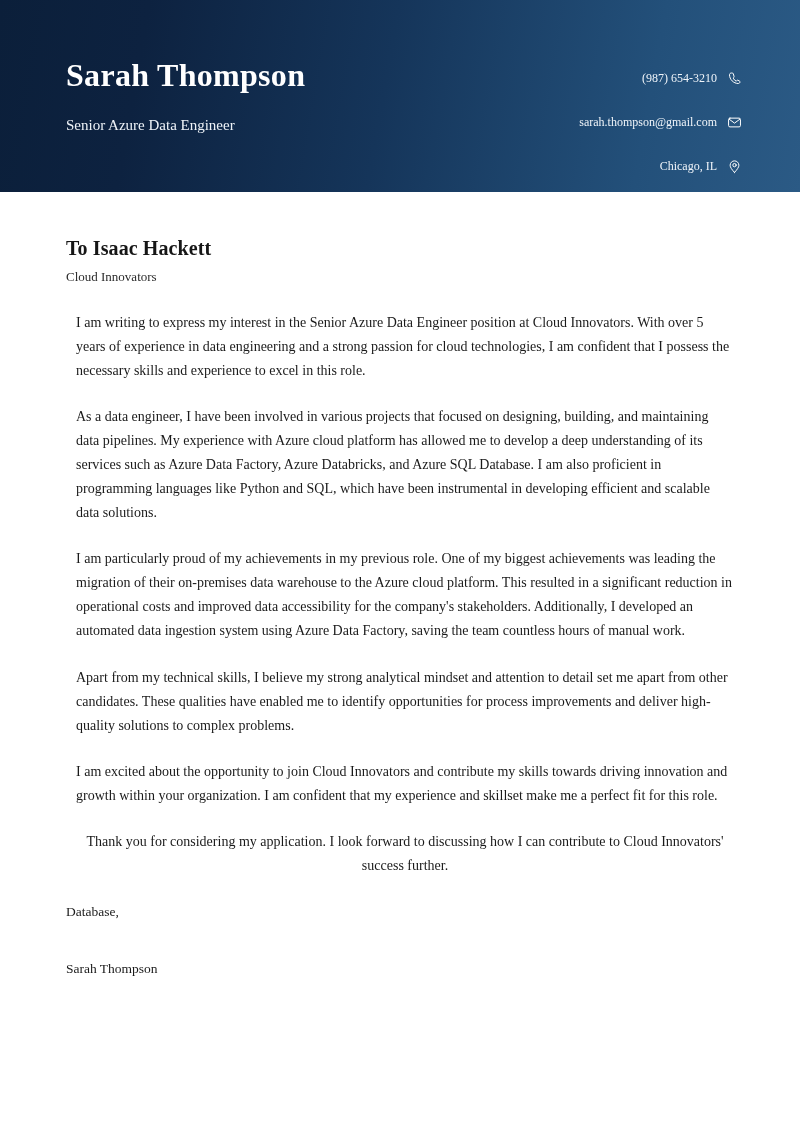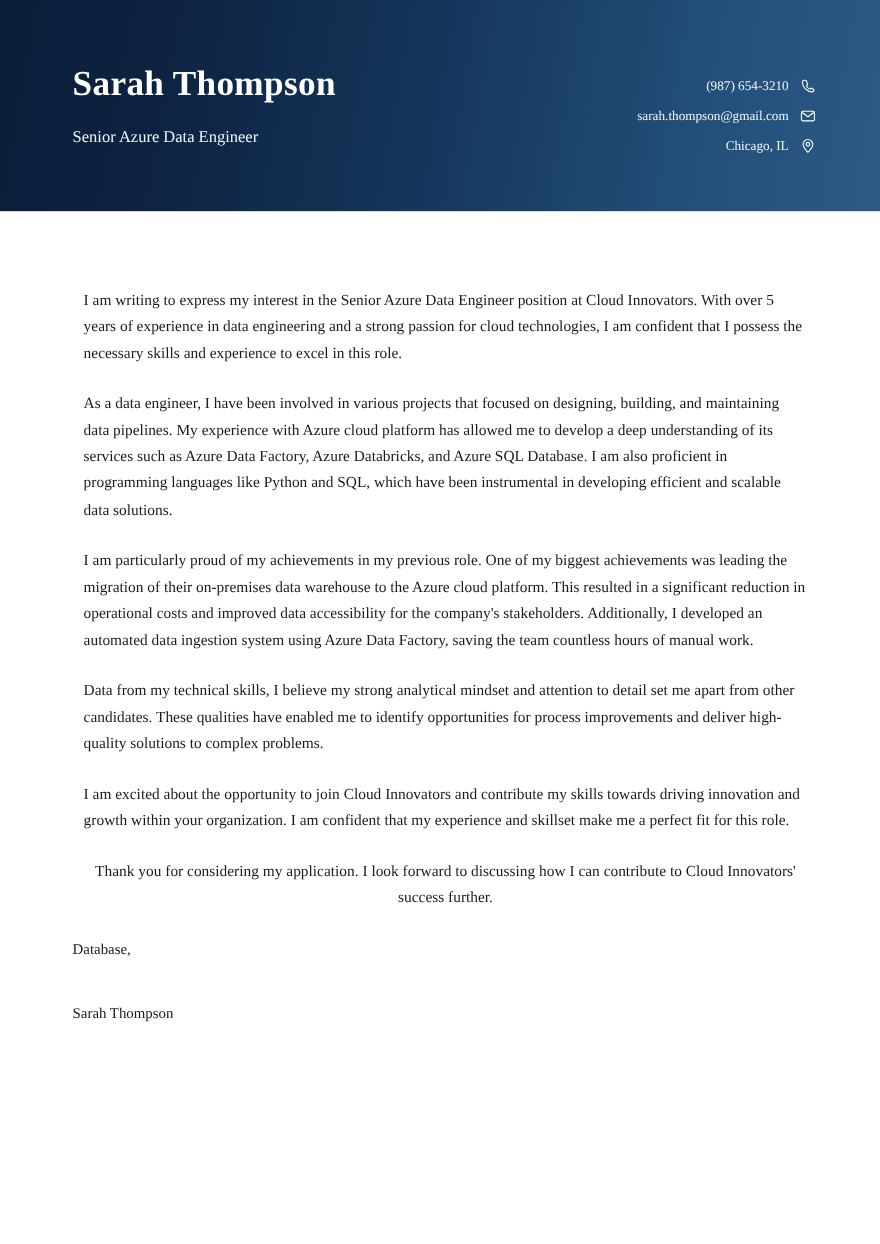--- a/index.html
+++ b/index.html
@@ -63,21 +63,21 @@
     color: #eef3f8;
     line-height: 1.1;
     margin: 24px 0 0 0;
     white-space: nowrap;
   }
 
   .contact-block {
     display: flex;
     flex-direction: column;
     align-items: flex-end;
-    gap: 11px;
+    gap: 28px;
     margin-top: 12px;
   }
   .contact-row {
     display: flex;
     align-items: center;
     justify-content: flex-end;
     gap: 9px;
   }
   .contact-text {
     font-size: 12px;
@@ -200,27 +200,31 @@
             <circle cx="12" cy="9.8" r="2.7"></circle>
           </svg>
         </span>
       </div>
 
     </div>
   </div>
 
   <div class="letter-body">
 
+    <div>
+      <div class="recipient-name">To Isaac Hackett</div>
+      <div class="recipient-company">Cloud Innovators</div>
+    </div>
 
 
     <div class="paragraphs">
       <p class="letter-paragraph">I am writing to express my interest in the Senior Azure Data Engineer position at Cloud Innovators. With over 5 years of experience in data engineering and a strong passion for cloud technologies, I am confident that I possess the necessary skills and experience to excel in this role.</p>
       <p class="letter-paragraph">As a data engineer, I have been involved in various projects that focused on designing, building, and maintaining data pipelines. My experience with Azure cloud platform has allowed me to develop a deep understanding of its services such as Azure Data Factory, Azure Databricks, and Azure SQL Database. I am also proficient in programming languages like Python and SQL, which have been instrumental in developing efficient and scalable data solutions.</p>
       <p class="letter-paragraph">I am particularly proud of my achievements in my previous role. One of my biggest achievements was leading the migration of their on-premises data warehouse to the Azure cloud platform. This resulted in a significant reduction in operational costs and improved data accessibility for the company's stakeholders. Additionally, I developed an automated data ingestion system using Azure Data Factory, saving the team countless hours of manual work.</p>
-      <p class="letter-paragraph">Data from my technical skills, I believe my strong analytical mindset and attention to detail set me apart from other candidates. These qualities have enabled me to identify opportunities for process improvements and deliver high-quality solutions to complex problems.</p>
+      <p class="letter-paragraph">Apart from my technical skills, I believe my strong analytical mindset and attention to detail set me apart from other candidates. These qualities have enabled me to identify opportunities for process improvements and deliver high-quality solutions to complex problems.</p>
       <p class="letter-paragraph">I am excited about the opportunity to join Cloud Innovators and contribute my skills towards driving innovation and growth within your organization. I am confident that my experience and skillset make me a perfect fit for this role.</p>
       <p class="letter-paragraph">Thank you for considering my application. I look forward to discussing how I can contribute to Cloud Innovators' success further.</p>
     </div>
 
     <div class="closing">
       <p class="closing-line">Database,</p>
       <p class="signature-name">Sarah Thompson</p>
     </div>
 
   </div>

